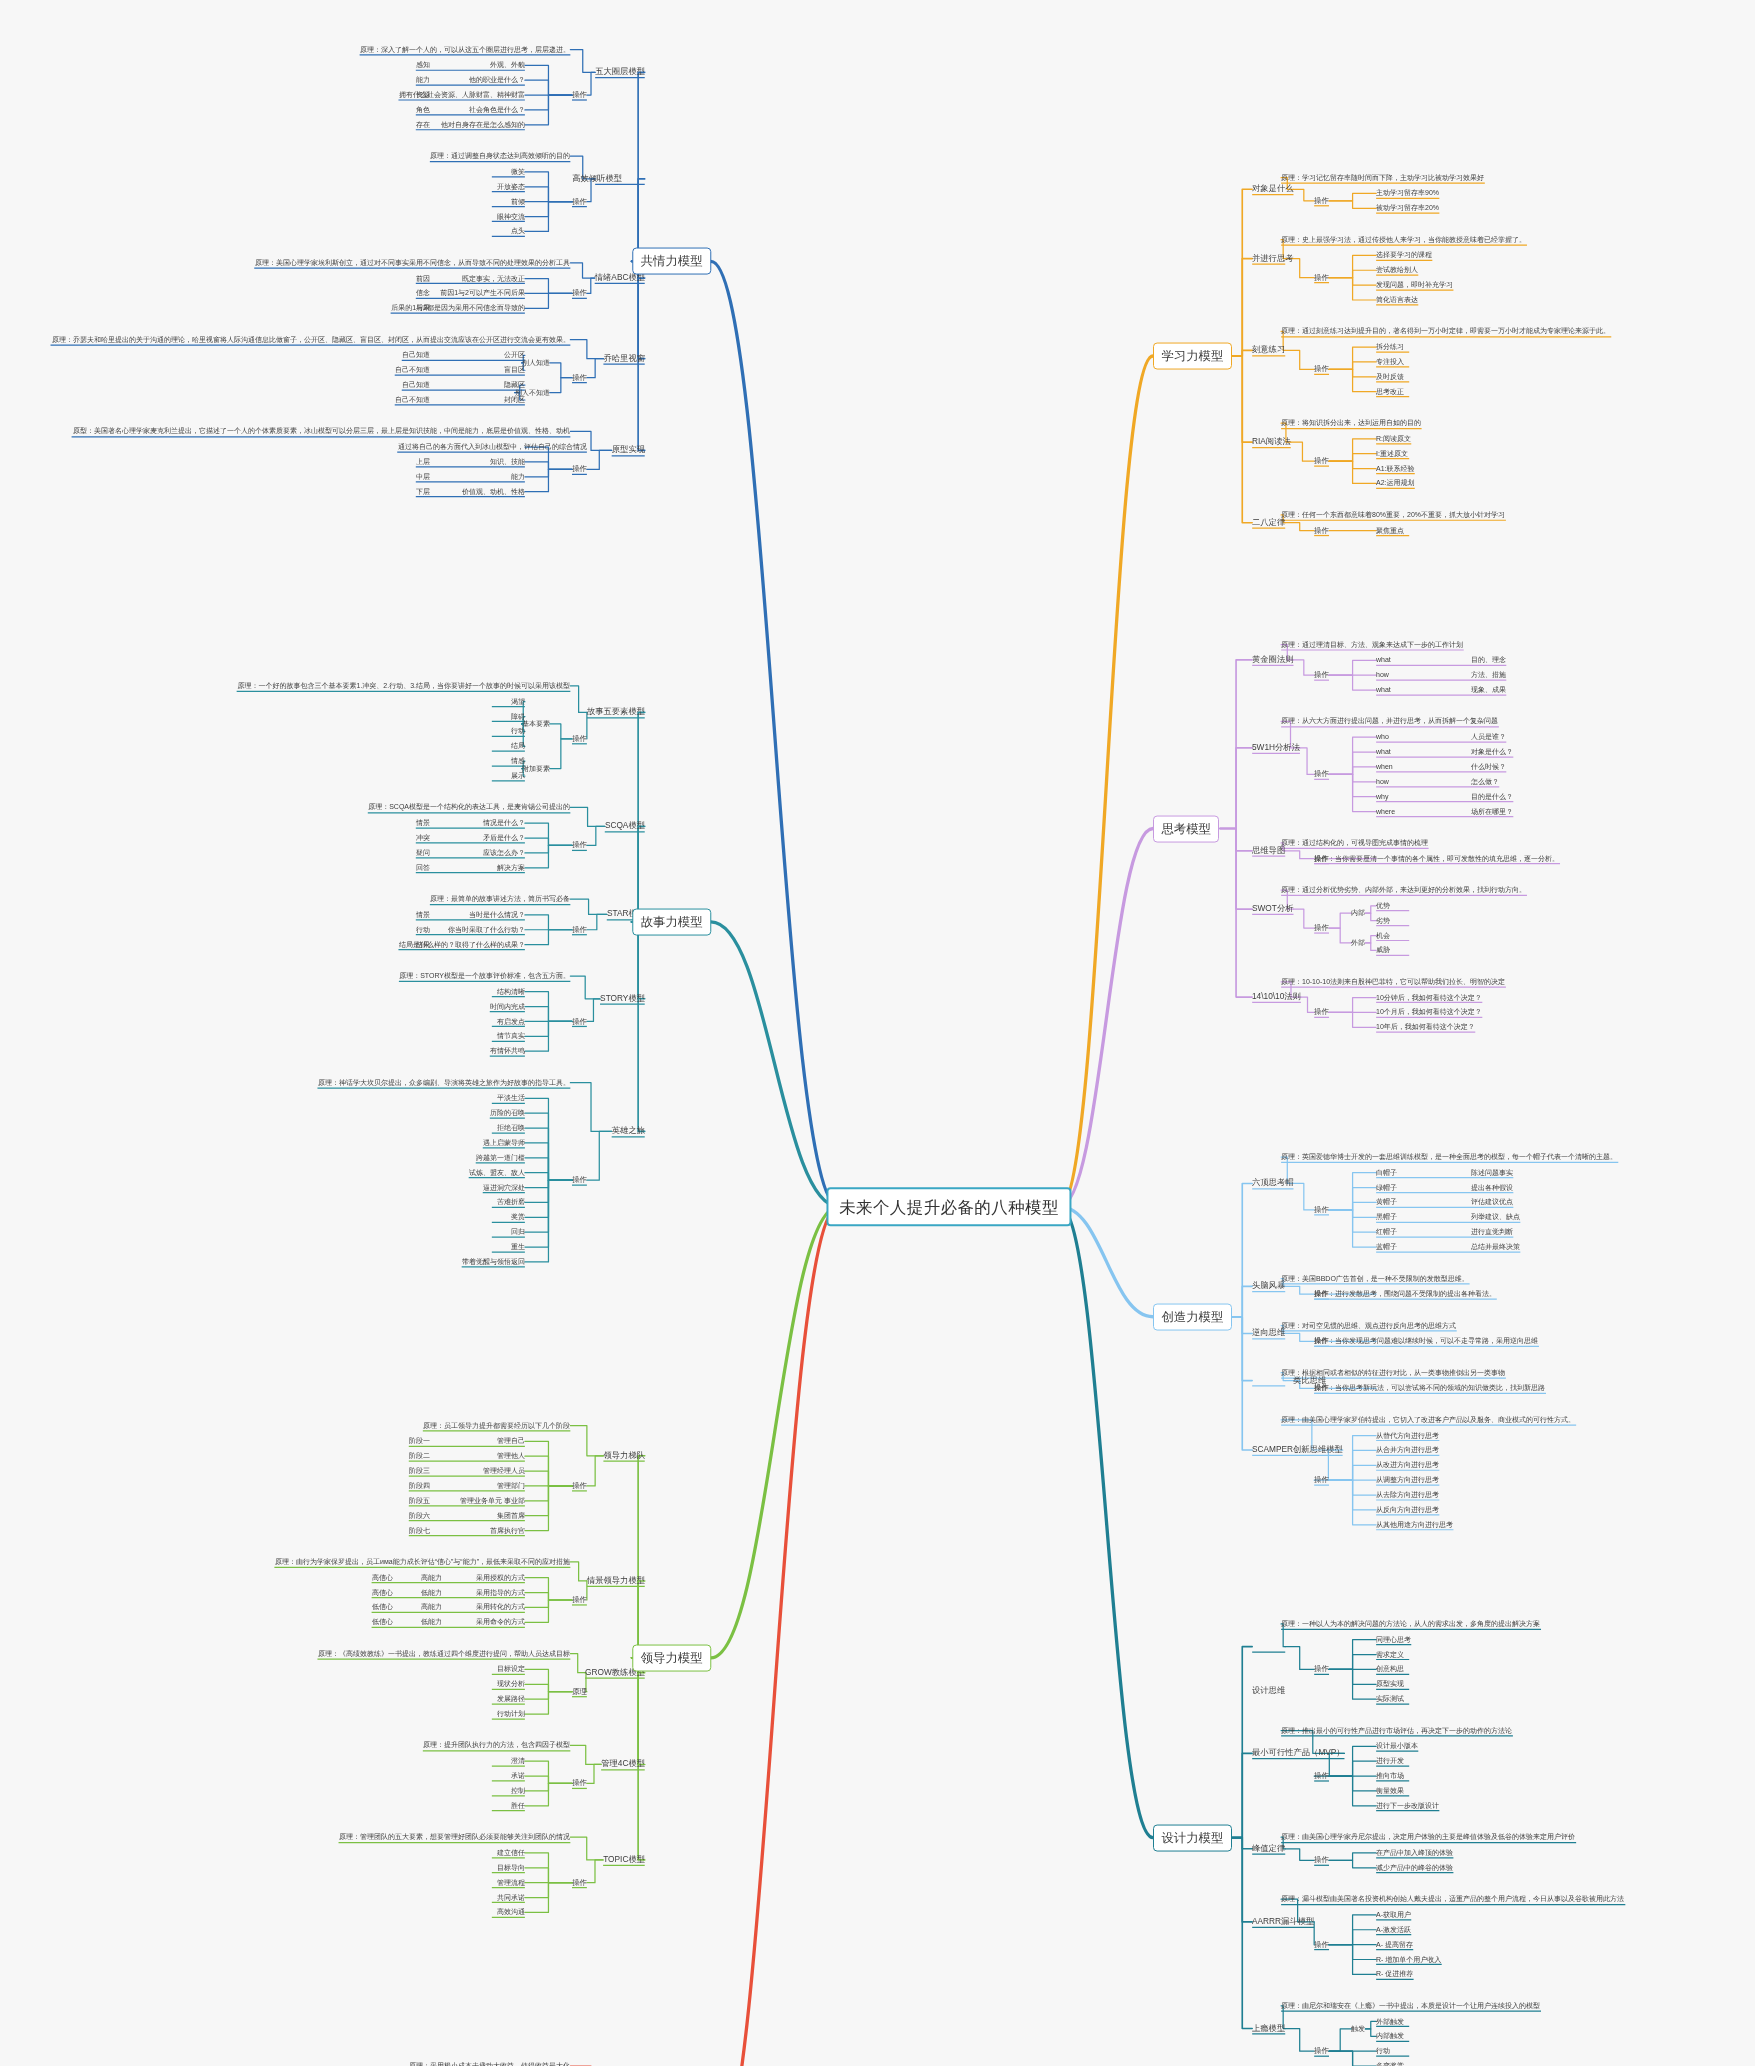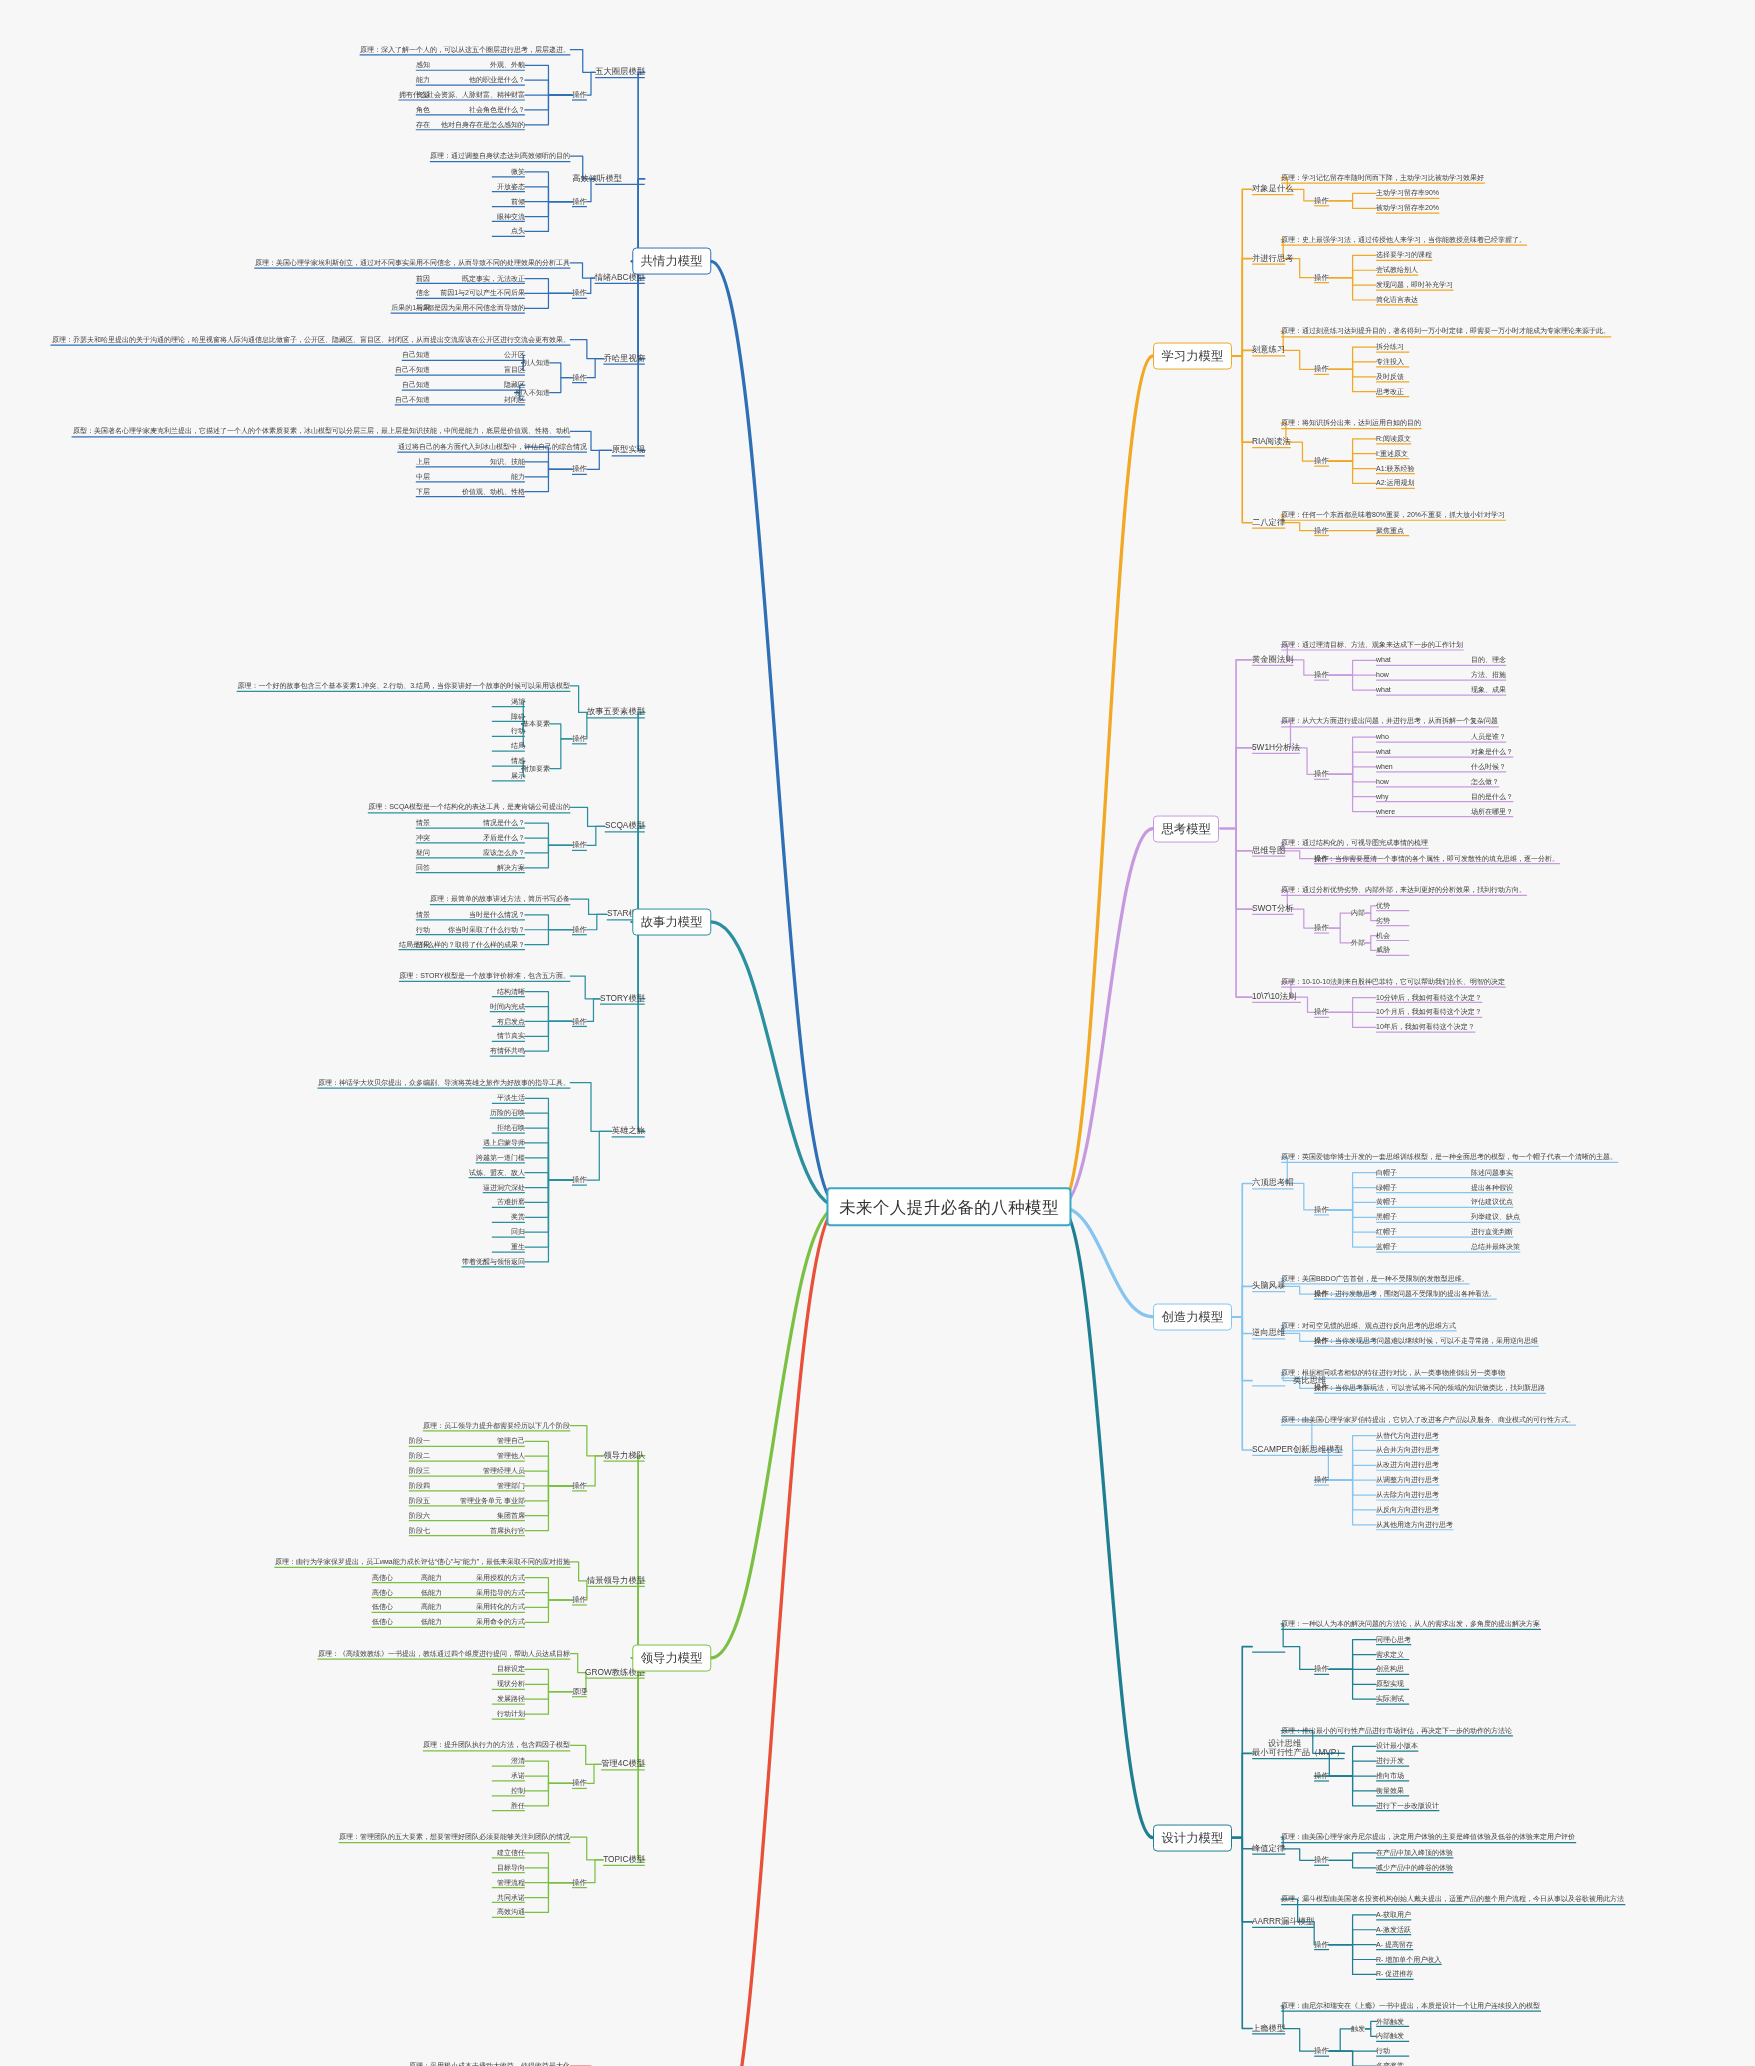--- a/index.html
+++ b/index.html
@@ -850,21 +850,21 @@
       <div class="node lvl4" style="left: 1376px; top: 936px;">机会</div>
       <div class="node lvl4" style="left: 1376px; top: 950px;">威胁</div>
       <div class="node lvl4" style="left: 1351px; top: 943px;">外部</div>
       <div class="node lvl3" style="left: 1314px; top: 928px;">操作</div>
       <div class="node lvl2" style="left: 1252px; top: 909px; text-align: right;">SWOT分析</div>
       <div class="node prin" style="left: 1281px; top: 982px;">原理：10-10-10法则来自股神巴菲特，它可以帮助我们拉长、明智的决定</div>
       <div class="node lvl4" style="left: 1376px; top: 998px;">10分钟后，我如何看待这个决定？</div>
       <div class="node lvl4" style="left: 1376px; top: 1012px;">10个月后，我如何看待这个决定？</div>
       <div class="node lvl4" style="left: 1376px; top: 1027px;">10年后，我如何看待这个决定？</div>
       <div class="node lvl3" style="left: 1314px; top: 1012px;">操作</div>
-      <div class="node lvl2" style="left: 1252px; top: 997px;">10\7\10法则</div>
+      <div class="node lvl2" style="left: 1252px; top: 997px;">14\10\10法则</div>
       <div class="node lvl1 c-think" style="left: 1153px; top: 829px; border-color: rgb(199, 154, 224);">思考模型</div>
       <div class="node prin" style="left: 1281px; top: 1157px;">原理：英国爱德华博士开发的一套思维训练模型，是一种全面思考的模型，每一个帽子代表一个清晰的主题。</div>
       <div class="node lvl4" style="left: 1376px; top: 1173px;">白帽子</div>
       <div class="node lvl4" style="left: 1471px; top: 1173px;">陈述问题事实</div>
       <div class="node lvl4" style="left: 1376px; top: 1188px;">绿帽子</div>
       <div class="node lvl4" style="left: 1471px; top: 1188px;">提出各种假设</div>
       <div class="node lvl4" style="left: 1376px; top: 1202px;">黄帽子</div>
       <div class="node lvl4" style="left: 1471px; top: 1202px;">评估建议优点</div>
       <div class="node lvl4" style="left: 1376px; top: 1217px;">黑帽子</div>
       <div class="node lvl4" style="left: 1471px; top: 1217px;">列举建议、缺点</div>
@@ -897,21 +897,21 @@
       <div class="node lvl3" style="left: 1314px; top: 1480px;">操作</div>
       <div class="node lvl2" style="left: 1252px; top: 1450px;">SCAMPER创新思维模型</div>
       <div class="node lvl1 c-create" style="left: 1153px; top: 1317px; border-color: rgb(134, 197, 240);">创造力模型</div>
       <div class="node prin" style="left: 1281px; top: 1624px;">原理：一种以人为本的解决问题的方法论，从人的需求出发，多角度的提出解决方案</div>
       <div class="node lvl4" style="left: 1376px; top: 1640px;">同理心思考</div>
       <div class="node lvl4" style="left: 1376px; top: 1655px;">需求定义</div>
       <div class="node lvl4" style="left: 1376px; top: 1669px;">创意构思</div>
       <div class="node lvl4" style="left: 1376px; top: 1684px;">原型实现</div>
       <div class="node lvl4" style="left: 1376px; top: 1699px;">实际测试</div>
       <div class="node lvl3" style="left: 1314px; top: 1669px;">操作</div>
-      <div class="node lvl2" style="left: 1252px; top: 1744px; margin-left: 16px;">设计思维</div>
+      <div class="node lvl2" style="left: 1252px; top: 1691px;">设计思维</div>
       <div class="node prin" style="left: 1281px; top: 1731px;">原理：推出最小的可行性产品进行市场评估，再决定下一步的动作的方法论</div>
       <div class="node lvl4" style="left: 1376px; top: 1746px;">设计最小版本</div>
       <div class="node lvl4" style="left: 1376px; top: 1761px;">进行开发</div>
       <div class="node lvl4" style="left: 1376px; top: 1776px;">推向市场</div>
       <div class="node lvl4" style="left: 1376px; top: 1791px;">衡量效果</div>
       <div class="node lvl4" style="left: 1376px; top: 1806px;">进行下一步改版设计</div>
       <div class="node lvl3" style="left: 1314px; top: 1776px;">操作</div>
       <div class="node lvl2" style="left: 1252px; top: 1753px;">最小可行性产品（MVP）</div>
       <div class="node prin" style="left: 1281px; top: 1837px;">原理：由美国心理学家丹尼尔提出，决定用户体验的主要是峰值体验及低谷的体验来定用户评价</div>
       <div class="node lvl4" style="left: 1376px; top: 1853px;">在产品中加入峰顶的体验</div>

